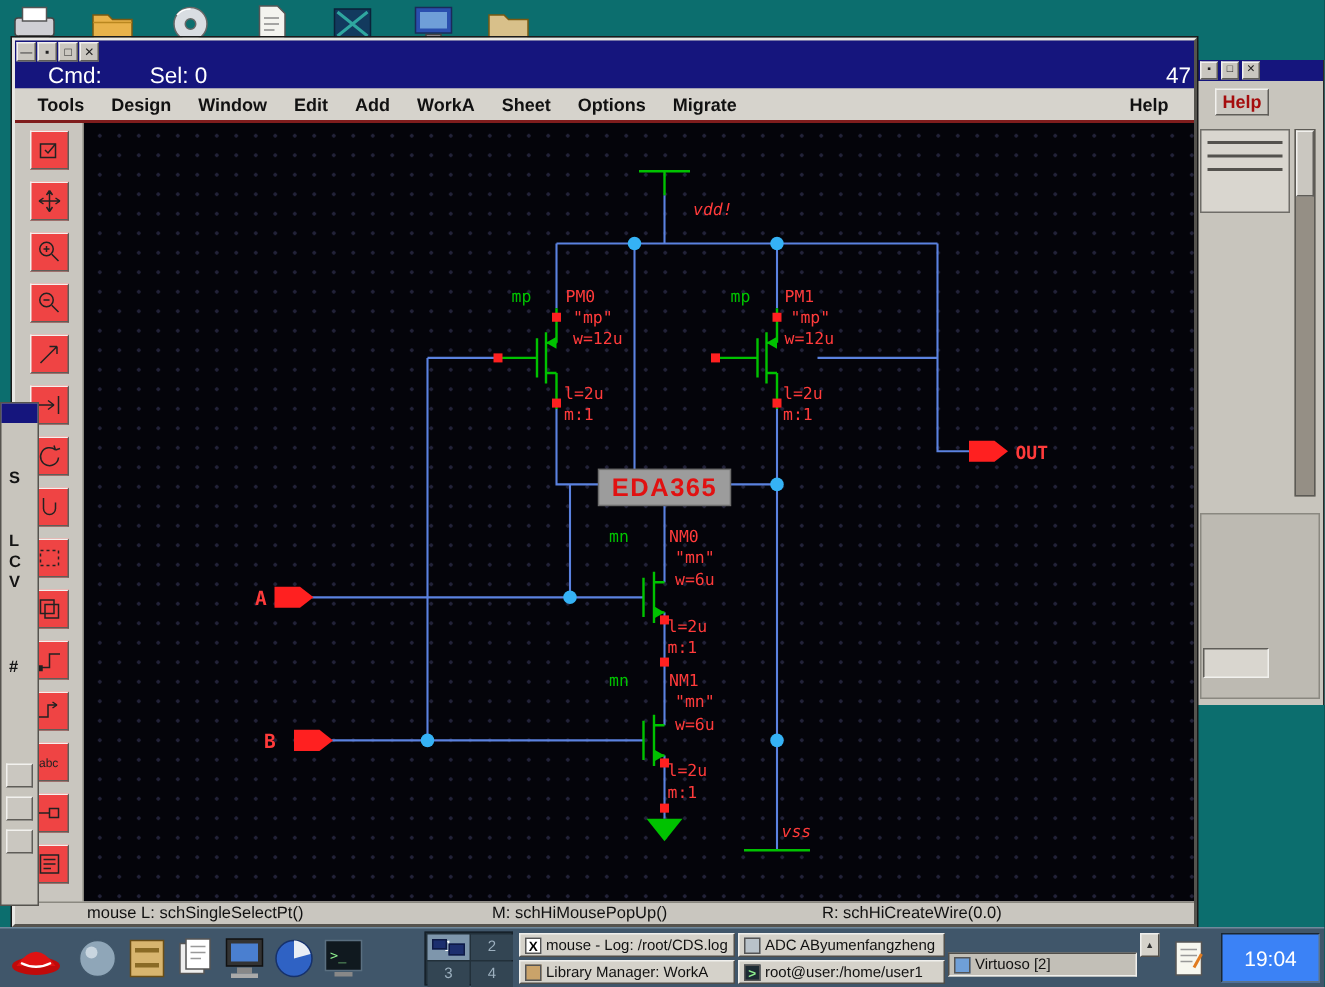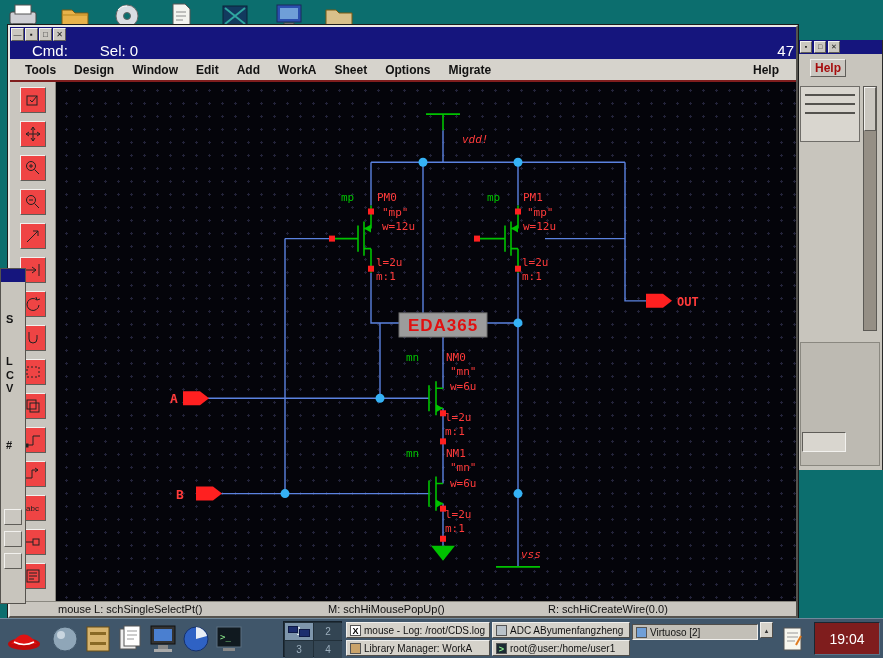--- a/index.html
+++ b/index.html
@@ -59,21 +59,21 @@
   .pcell.inactive{background:#334553}
   .pmini{position:absolute;background:#1c2e6e;border:1px solid #0e1a46}
   .task{position:absolute;height:16px;background:#d5d2ca;border:1px solid;border-color:#f0efec #504e4a #504e4a #f0efec;font-size:10px;display:flex;align-items:center;gap:3px;padding:0 3px;white-space:nowrap;overflow:hidden;color:#111}
   .task.active{background:#c2bfb7;border-color:#504e4a #f0efec #f0efec #504e4a}
   .ticon{width:11px;height:11px;flex:0 0 auto;font-size:9px;font-weight:bold;line-height:10px;text-align:center;border:1px solid #555;background:#fff;color:#000}
   .ticon.gray{background:#b9c2c9}
   .ticon.blue{background:#6f9fd8}
   .ticon.brown{background:#caa36a}
   .ticon.dark{background:#1d2b33;color:#8ef08e}
   .chev{position:absolute;width:13px;height:16px;background:#d5d2ca;border:1px solid;border-color:#f0efec #504e4a #504e4a #f0efec;font-size:7px;text-align:center;line-height:15px;color:#333}
-  .clock{position:absolute;right:3px;top:3px;width:66px;height:33px;background:#7f1d1d;border:1px solid;border-color:#1b2731 #5c7488 #5c7488 #1b2731;color:#fff;font-size:14px;display:flex;align-items:center;justify-content:center}
+  .clock{position:absolute;right:3px;top:3px;width:66px;height:33px;background:#3b82f6;border:1px solid;border-color:#1b2731 #5c7488 #5c7488 #1b2731;color:#fff;font-size:14px;display:flex;align-items:center;justify-content:center}
 </style>
 </head>
 <body>
 
 <div id="screen">
 
   <div class="dicon" style="left:6px">
     <svg width="34" height="28">
         <rect x="4" y="10" width="26" height="12" rx="2" fill="#cfcfd4" stroke="#444"></rect>
         <rect x="9" y="3" width="16" height="9" fill="#fff" stroke="#555"></rect>
@@ -431,21 +431,21 @@
     </div>
 
     <div class="task" style="left:346px;top:3px;width:144px">
       <span class="ticon">X</span>
       <span>mouse - Log: /root/CDS.log</span>
     </div>
     <div class="task" style="left:492px;top:3px;width:138px">
       <span class="ticon gray"></span>
       <span>ADC AByumenfangzheng</span>
     </div>
-    <div class="task active" style="left:632px;top:5px;width:126px">
+    <div class="task active" style="left:632px;top:16px;width:126px">
       <span class="ticon blue"></span>
       <span>Virtuoso [2]</span>
     </div>
     <div class="chev" style="left:760px;top:3px">▴</div>
     <div class="task" style="left:346px;top:21px;width:144px">
       <span class="ticon brown"></span>
       <span>Library Manager: WorkA</span>
     </div>
     <div class="task" style="left:492px;top:21px;width:138px">
       <span class="ticon dark">&gt;</span>

